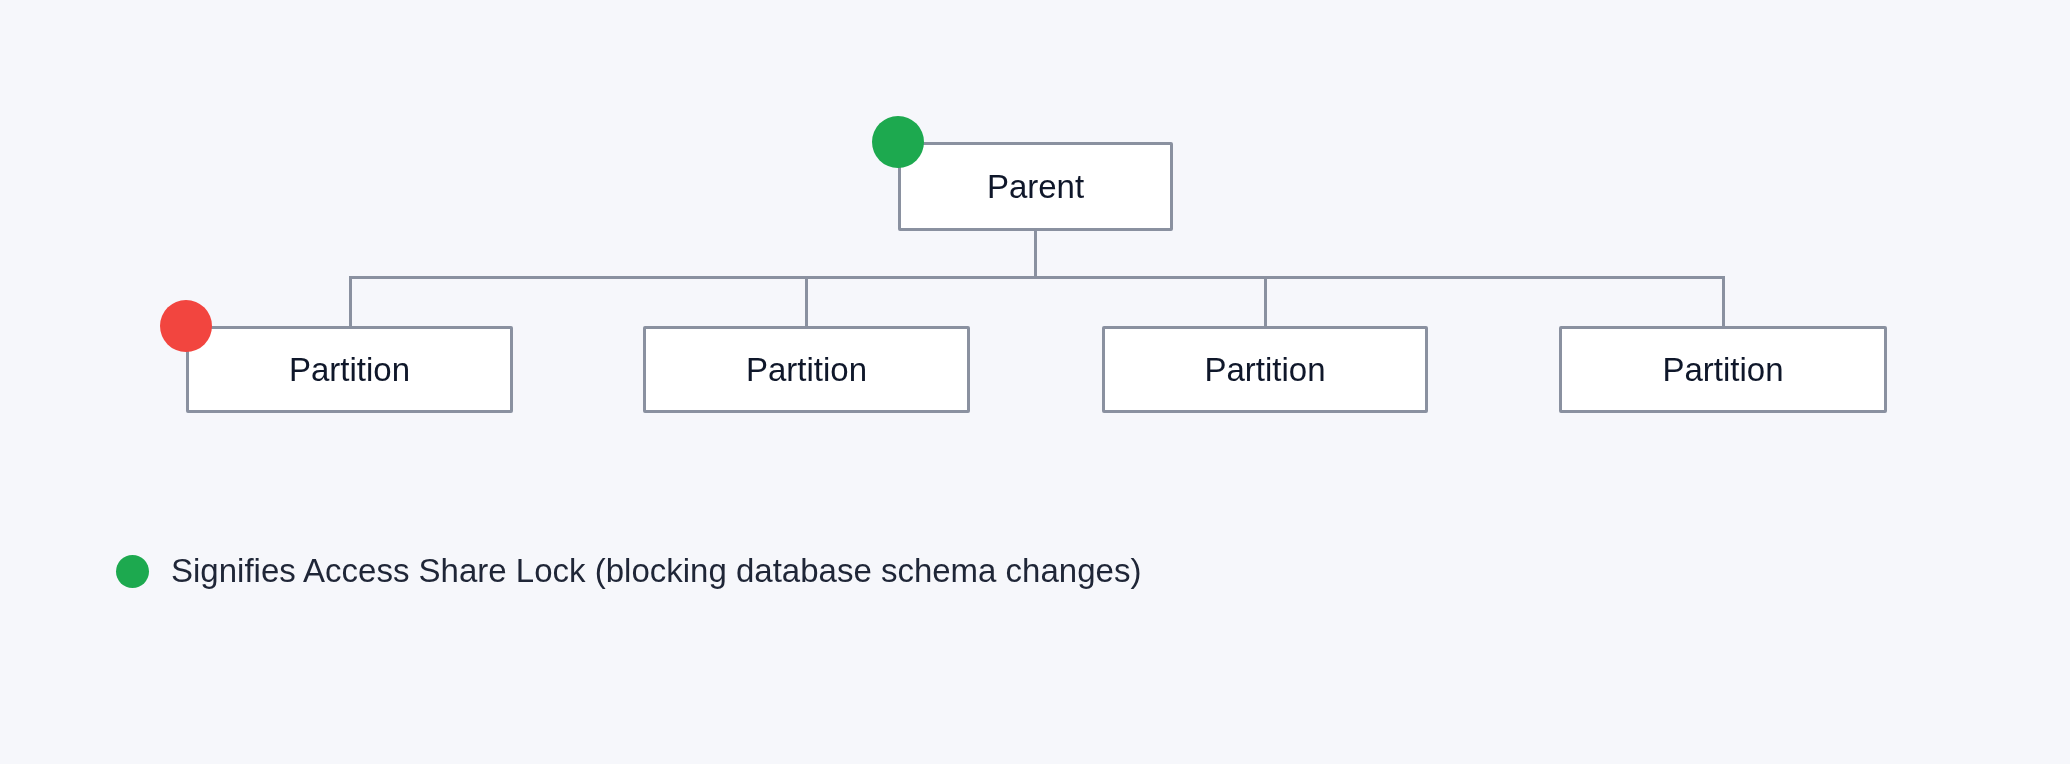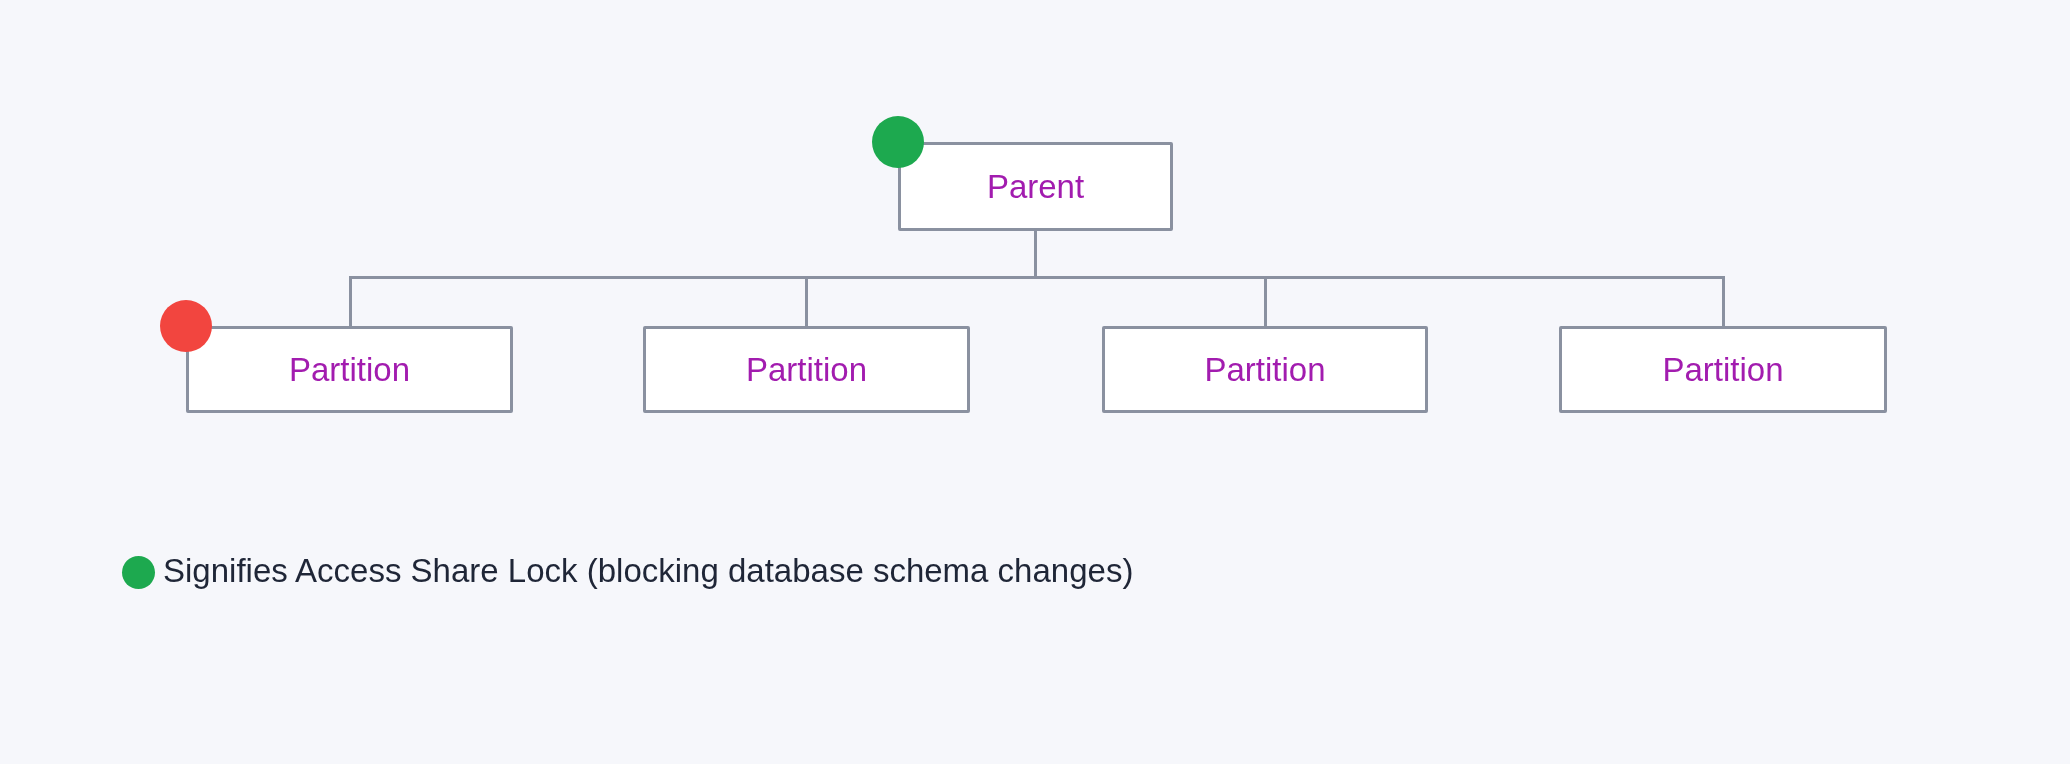--- a/index.html
+++ b/index.html
@@ -17,21 +17,21 @@
   }
   .node {
     position: absolute;
     box-sizing: border-box;
     background: #FFFFFF;
     border: 3px solid #8A91A0;
     border-radius: 2px;
     display: flex;
     align-items: center;
     justify-content: center;
-    color: #a21caf;
+    color: #0f172a;
     font-size: 33px;
     line-height: 1;
   }
   .node-parent   { left: 898px;  top: 142px; width: 275px; height: 89px; }
   .node-part-1   { left: 186px;  top: 326px; width: 327px; height: 87px; }
   .node-part-2   { left: 643px;  top: 326px; width: 327px; height: 87px; }
   .node-part-3   { left: 1102px; top: 326px; width: 326px; height: 87px; }
   .node-part-4   { left: 1559px; top: 326px; width: 328px; height: 87px; }
   .badge {
     position: absolute;
@@ -46,24 +46,24 @@
     background: #8A91A0;
   }
   .line-parent-drop { left: 1034px; top: 229px; width: 3px;    height: 50px; }
   .line-bus         { left: 349px;  top: 276px; width: 1376px; height: 3px;  }
   .line-stub-1      { left: 349px;  top: 276px; width: 3px;    height: 50px; }
   .line-stub-2      { left: 805px;  top: 276px; width: 3px;    height: 50px; }
   .line-stub-3      { left: 1264px; top: 276px; width: 3px;    height: 50px; }
   .line-stub-4      { left: 1722px; top: 276px; width: 3px;    height: 50px; }
   .legend-row {
     position: absolute;
-    left: 122px;
+    left: 116px;
     display: flex;
-    align-items: flex-end;
-    gap: 8px;
+    align-items: center;
+    gap: 22px;
     height: 36px;
   }
   .legend-row-1 { top: 553px; }
   .legend-row-2 { top: 620px; }
   .legend-dot {
     width: 33px;
     height: 33px;
     border-radius: 50%;
     flex: 0 0 auto;
   }

